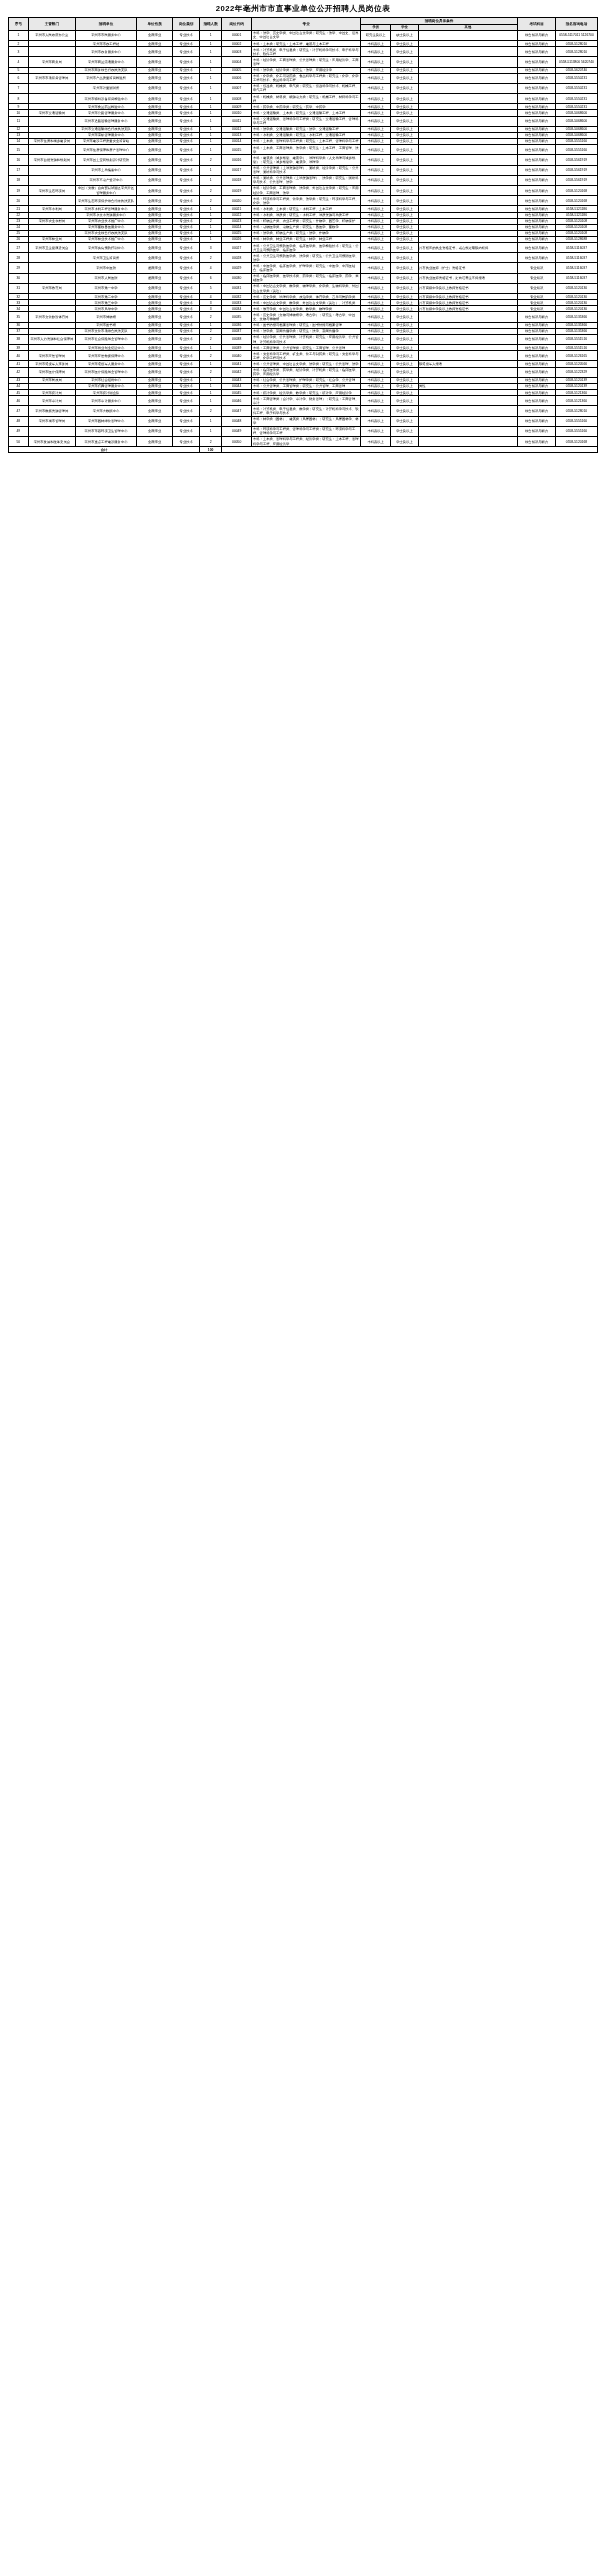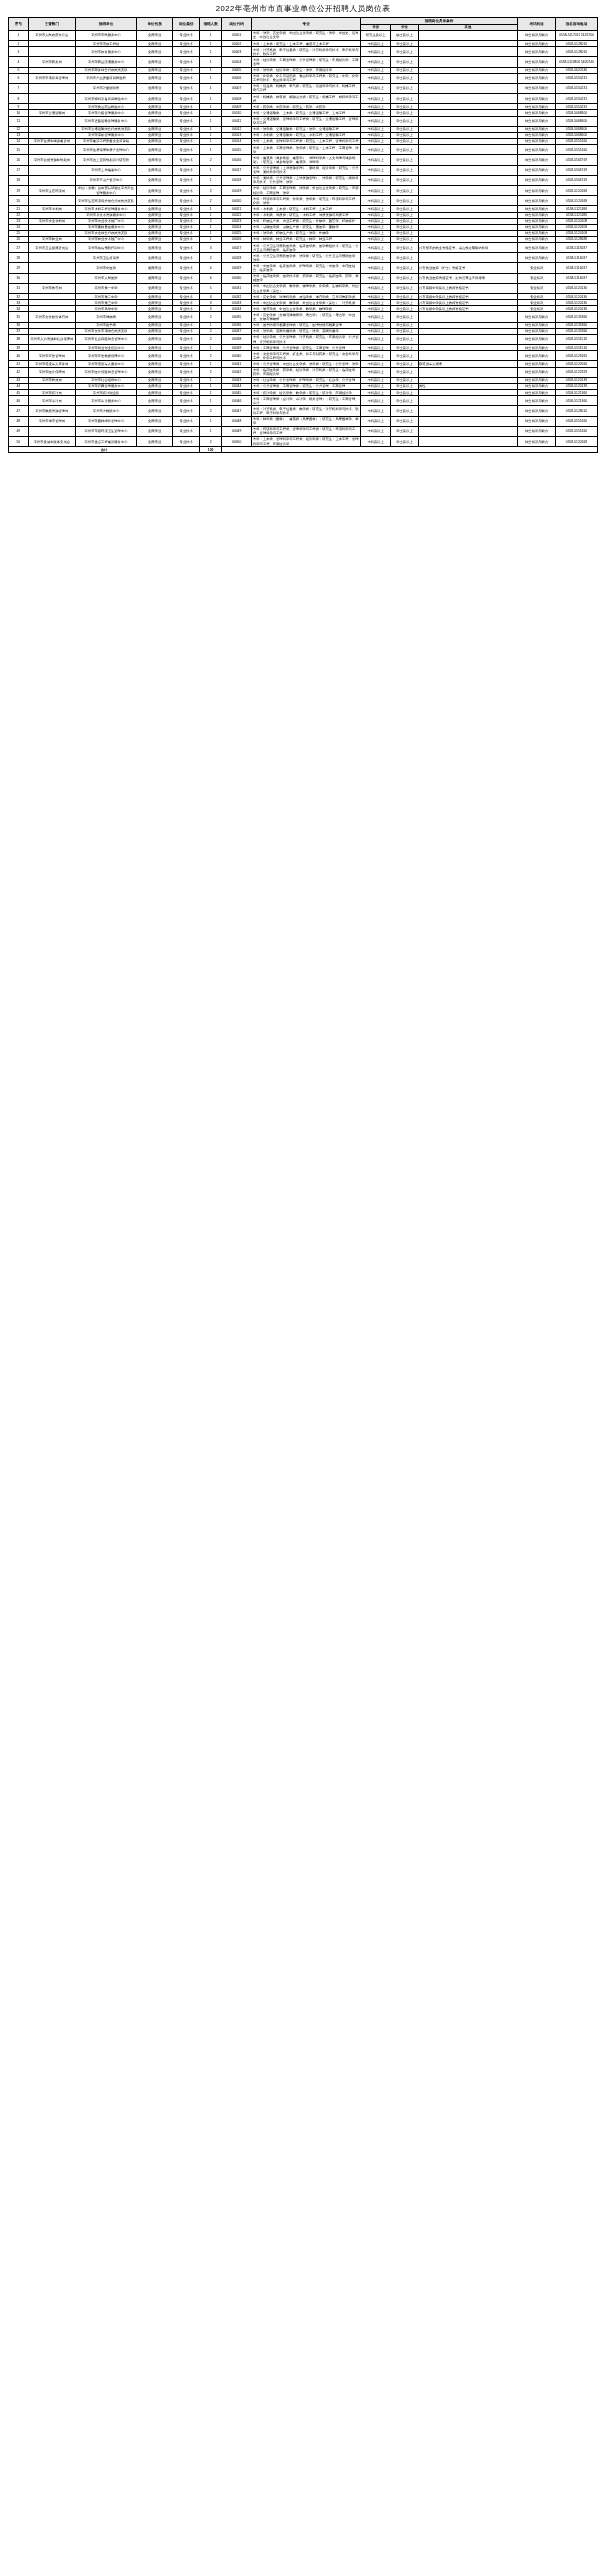--- a/index.html
+++ b/index.html
@@ -1,18 +1,18 @@
 <!DOCTYPE html>
 <html style="font-size:8.2px"><head>
 <meta charset="utf-8">
 <style>
   html,body{margin:0;padding:0;background:#ffffff;}
   body{font-family:"Liberation Sans","DejaVu Sans",sans-serif;color:#000;}
   #page{width:606px;min-height:3121px;position:relative;background:#fff;}
-  .title{text-align:center;font-size:7.7px;font-weight:400;padding:4.1px 0 3.1px 0;letter-spacing:0.5px;}
+  .title{text-align:center;font-size:7.7px;font-weight:700;padding:4.1px 0 3.1px 0;letter-spacing:0.5px;}
   table{border-collapse:collapse;width:590px;margin:0 auto;table-layout:fixed;}
   td,th{border:0.5px solid #000;font-size:3.3px;line-height:1.25;text-align:center;vertical-align:middle;padding:0.5px 0.5px;word-break:break-all;}
   thead th{background:#e8e8e8;font-weight:700;font-size:3.6px;}
   .hdr-small{font-size:3.3px;}
   td.left{text-align:left;}
   .col-seq{width:11.3px;}
   .col-dept{width:27px;}
   .col-unit{width:35px;}
   .col-nature{width:20.6px;}
   .col-postype{width:15.5px;}

